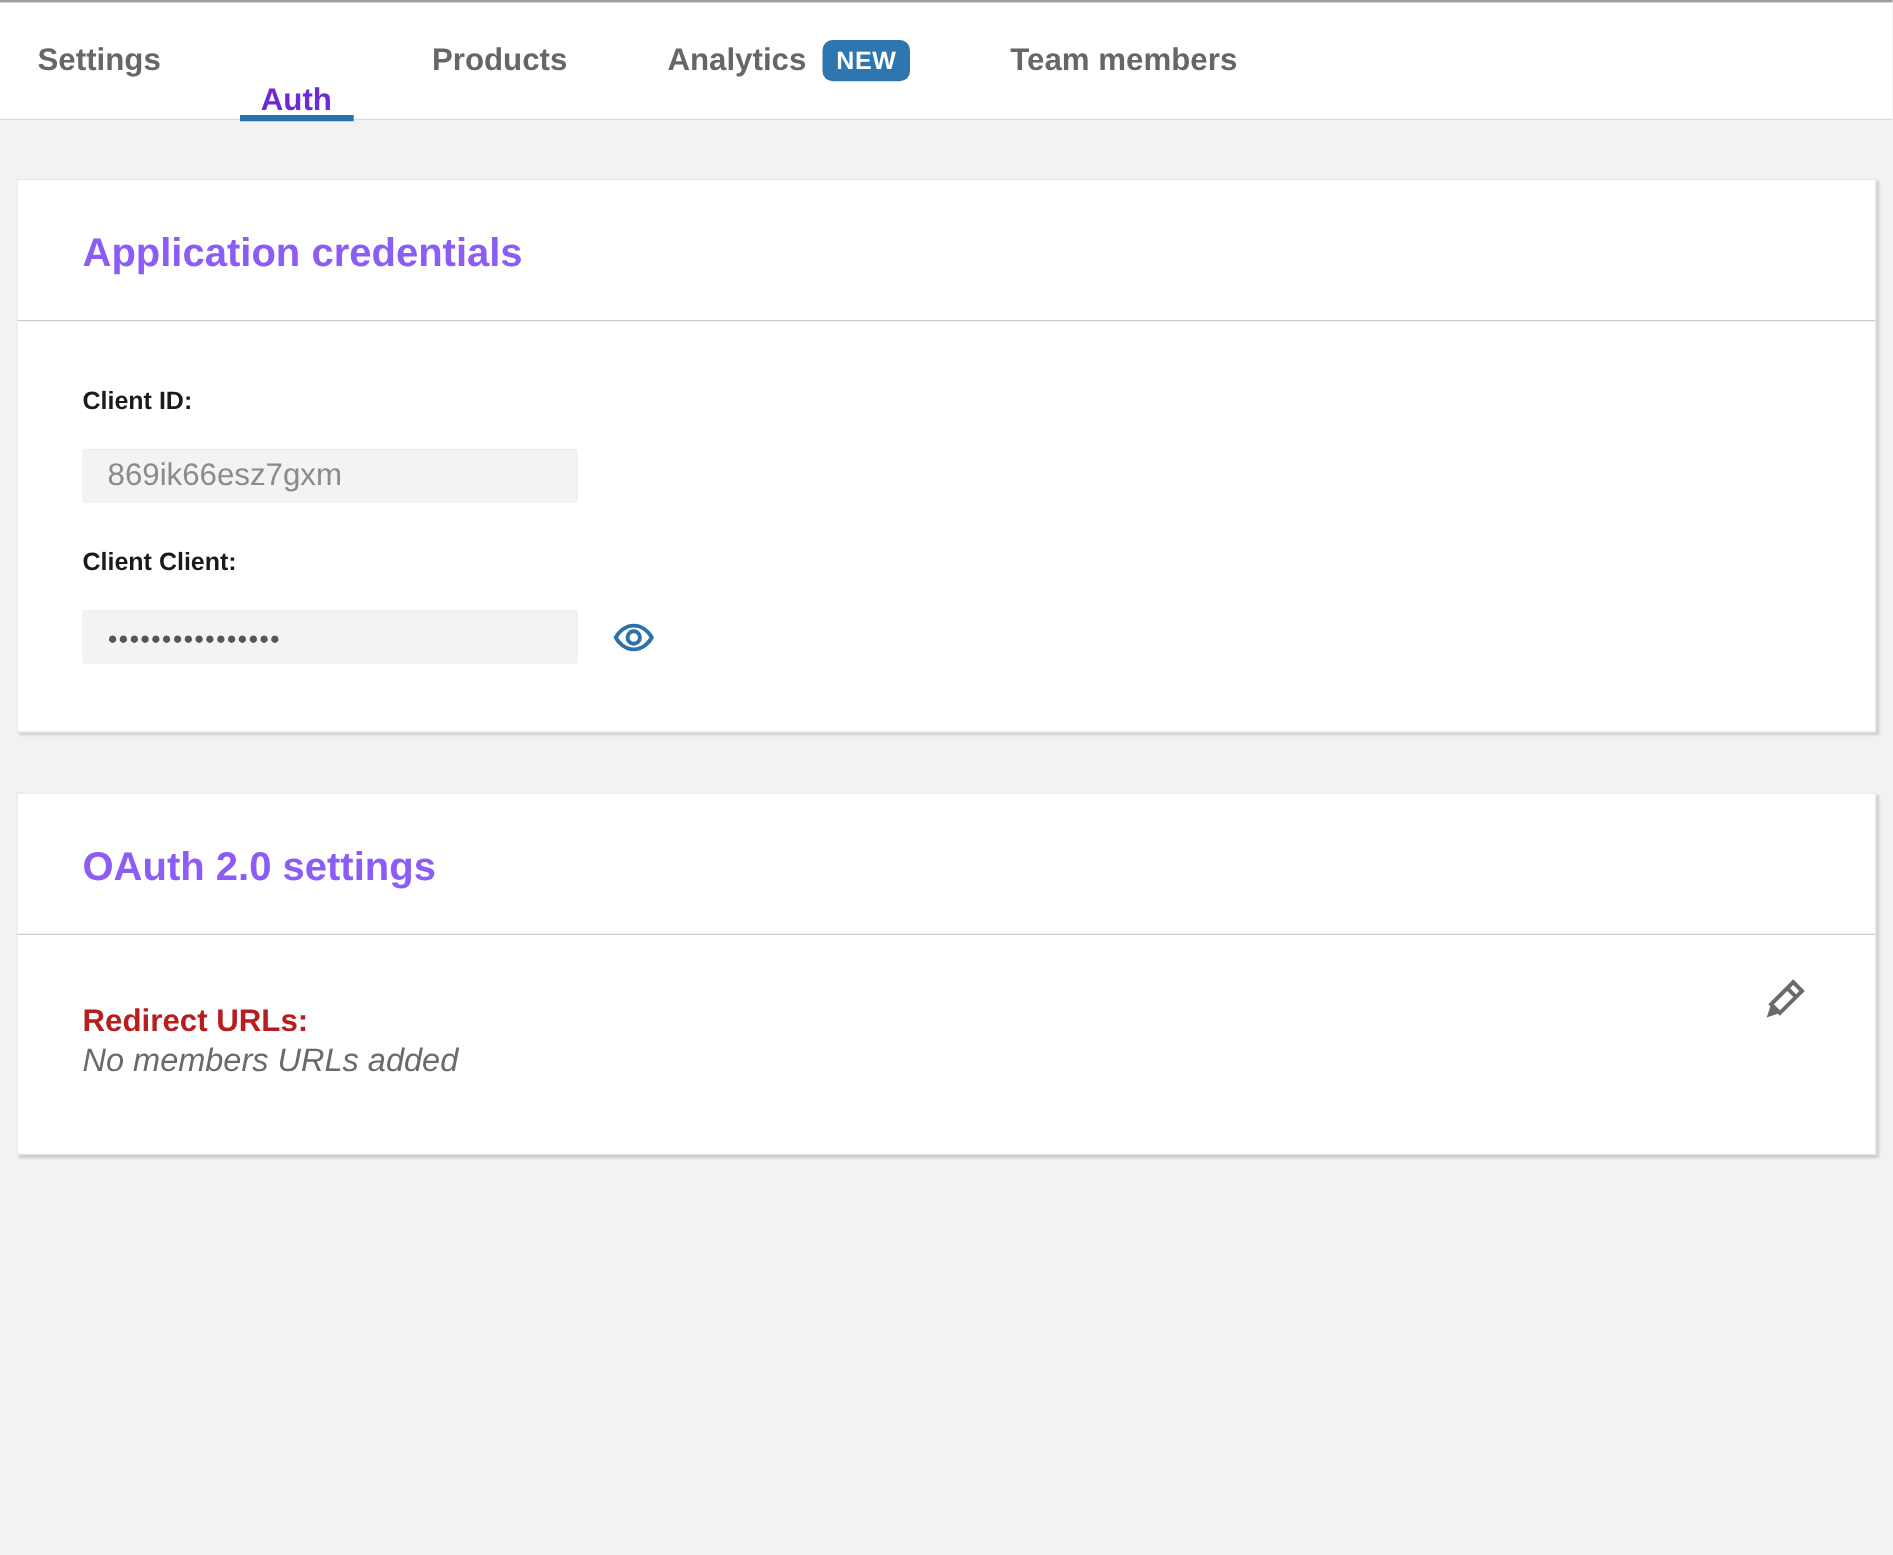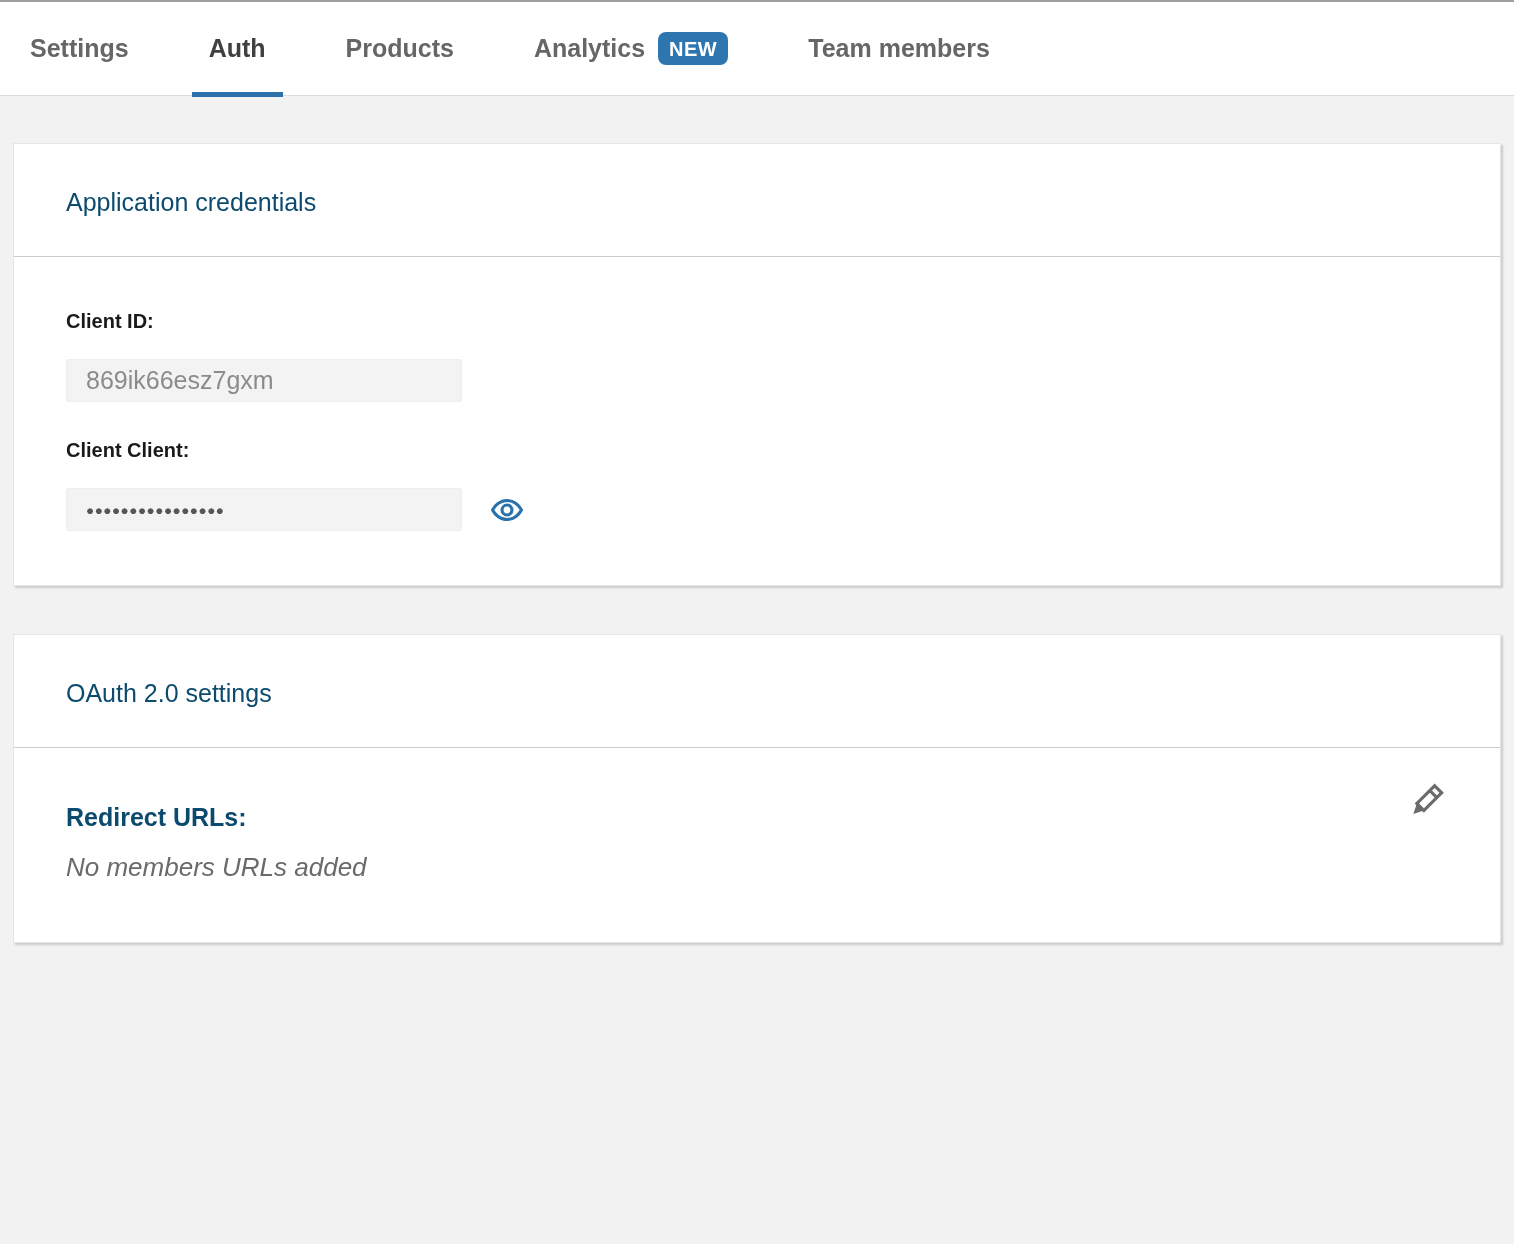--- a/index.html
+++ b/index.html
@@ -26,21 +26,21 @@
     align-items:center;
     padding:0 17px;
     margin-right:46px;
     font-size:25px;
     font-weight:600;
     color:#666666;
     position:relative;
     white-space:nowrap;
     cursor:pointer;
   }
-  .tab.active { color:#404040; }
+  .tab.active { color:#6d28d9;align-items:flex-end; }
   .tab.active::after {
     content:"";
     position:absolute;
     left:0; right:0; bottom:-2px;
     height:5px;
     background:#2b71ab;
   }
   .new-badge {
     background:#2d76b0;
     color:#ffffff;
@@ -57,21 +57,21 @@
   .content { padding:0 13px; }
   .card {
     background:#ffffff;
     border:1px solid #e6e6e6;
     box-shadow:2px 2px 2px rgba(0,0,0,0.16);
   }
   .card-credentials { margin-top:47px; }
   .card-permissions, .card-oauth { margin-top:48px; }
 
   .card-header { padding:42px 52px 38px; border-bottom:1px solid #cbcbcb; }
-  .card-title { font-size:25px; font-weight:400; color:#0c4a6e; line-height:32px; }
+  .card-title { font-size:32px; font-weight:700; color:#8b5cf6; line-height:32px; }
 
   
   .cred-body { padding:50px 52px 54px; }
   .field-label {
     font-size:20px; font-weight:700; color:#1a1a1a;
     line-height:28px; margin-bottom:24px;
   }
   .text-field {
     width:396px; height:43px;
     background:#f4f3f3;
@@ -102,22 +102,22 @@
   .empty-text {
     font-style:italic;
     font-size:26px;
     color:#6a6a6a;
     line-height:30px;
   }
 
   
   .oauth-body { position:relative; padding:54px 52px 60px; }
   .redirect-label {
-    font-size:25px; font-weight:700; color:#0c4a6e;
-    line-height:30px; margin-bottom:20px;
+    font-size:25px; font-weight:700; color:#b91c1c;
+    line-height:30px; margin-bottom:1px;
   }
   .edit-button {
     position:absolute;
     top:32px; right:52px;
     background:none; border:none; cursor:pointer; padding:0;
     line-height:0;
   }
 </style>
 </head>
 <body>

